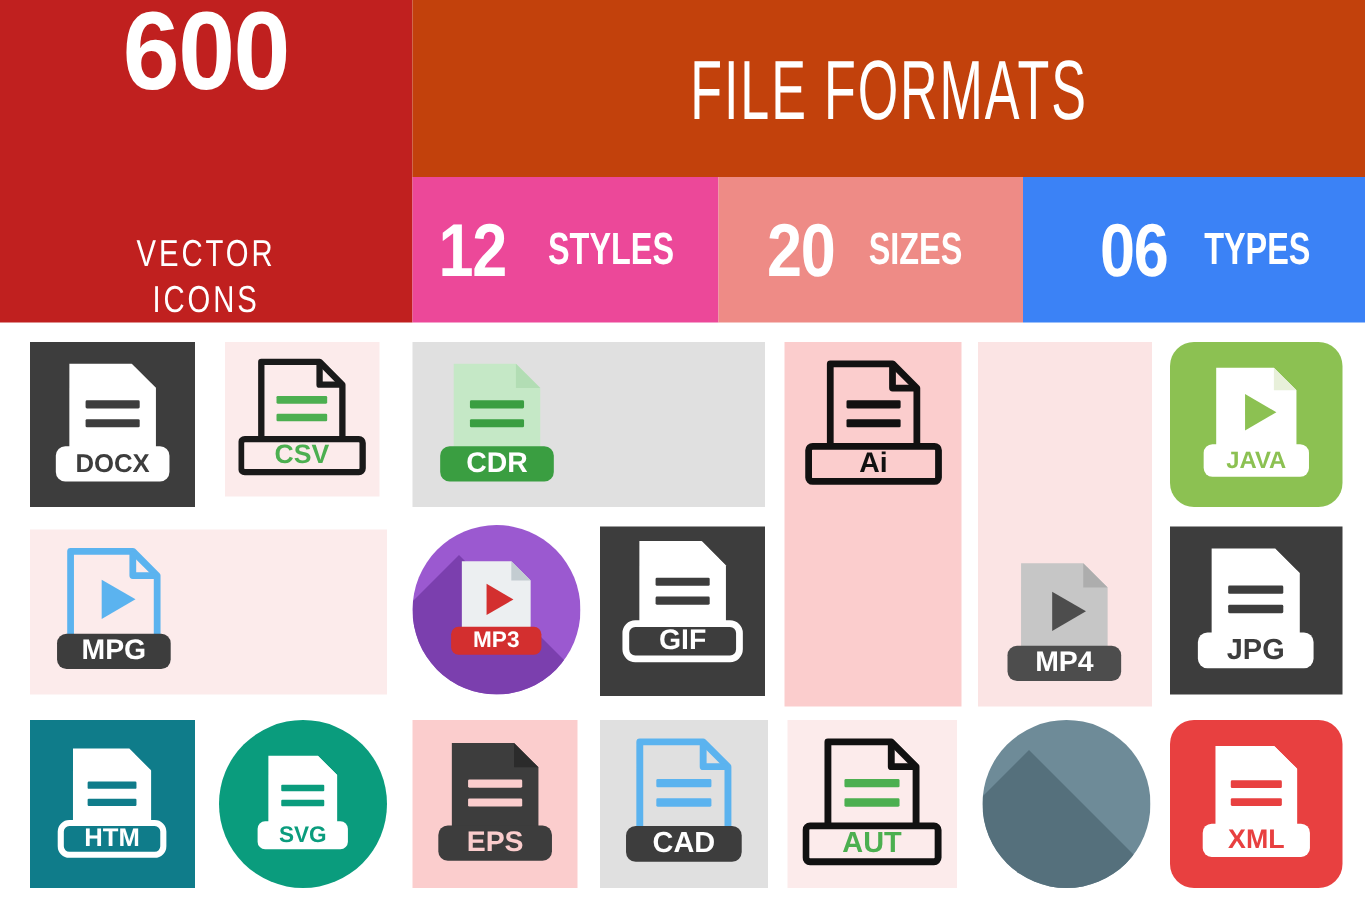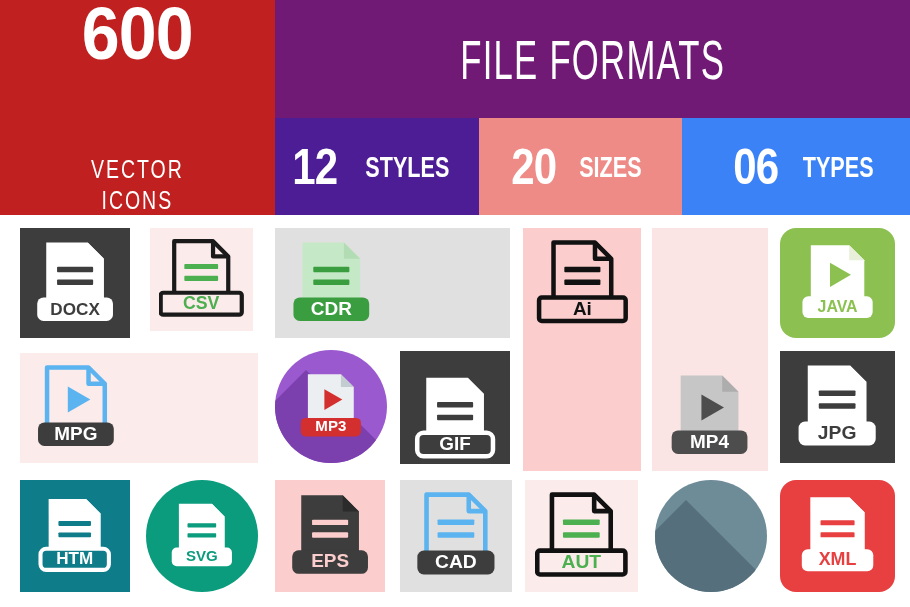--- a/index.html
+++ b/index.html
@@ -66,26 +66,26 @@
 <div id="root">
 
   <div class="hdr-left" style="background: rgb(192, 32, 31);">
     <div class="hdr-count">600</div>
     <div class="hdr-sub">
       <div>VECTOR</div>
       <div>ICONS</div>
     </div>
   </div>
 
-  <div class="hdr-title-bar" style="background: #701a75;">
+  <div class="hdr-title-bar" style="background: #c2410c;">
     <div class="hdr-title">FILE FORMATS</div>
   </div>
 
   <div class="stats-row" id="stats-row">
-      <div class="stat" style="background: #4c1d95;">
+      <div class="stat" style="background: #ec4899;">
         <span class="stat-num">12</span>
         <span class="stat-lbl">STYLES</span>
       </div>
       <div class="stat" style="background: rgb(238, 139, 134);">
         <span class="stat-num">20</span>
         <span class="stat-lbl">SIZES</span>
       </div>
       <div class="stat" style="background: #3b82f6; padding-left: 24px;">
         <span class="stat-num">06</span>
         <span class="stat-lbl">TYPES</span>
@@ -179,21 +179,21 @@
             <g>
               <path d="M18,5 L64,5 L82,23 L82,72 L18,72 Z" fill="#eceff1"></path>
               <path d="M64,5 L82,23 L64,23 Z" fill="#c3ccd1"></path>
               <path d="M41,26 L66,40.5 L41,55 Z" fill="#d32f2f"></path>
               <rect x="8" y="66" width="84" height="26" rx="7" fill="#d32f2f"></rect>
               <text x="50" y="85" text-anchor="middle" font-family="&quot;Liberation Sans&quot;, sans-serif" font-size="21" font-weight="bold" fill="#ffffff">MP3</text>
             </g>
           </svg></div>
       </div>
       <div class="cell" style="left: 400px; top: 136px; width: 110px; height: 113px; background: rgb(61, 61, 61);"></div>
-      <div class="cell" style="left: 400px; top: 147px; width: 110px; height: 113px;">
+      <div class="cell" style="left: 400px; top: 130px; width: 110px; height: 113px;">
         <div style="position: absolute; left: 9%; top: 9%; width: 82%; height: 82%;"><svg viewBox="0 0 100 100" width="100%" height="100%">
             <g>
               <path d="M18,5 L64,5 L82,23 L82,72 L18,72 Z" fill="#ffffff"></path>
               <path d="M64,5 L82,23 L64,23 Z" fill="#ffffff"></path>
               <rect x="30" y="32" width="40" height="6" rx="1" fill="#3d3d3d"></rect>
               <rect x="30" y="46" width="40" height="6" rx="1" fill="#3d3d3d"></rect>
               <rect x="8" y="66" width="84" height="26" rx="7" fill="#3d3d3d" stroke="#ffffff" stroke-width="5"></rect>
               <text x="50" y="85" text-anchor="middle" font-family="&quot;Liberation Sans&quot;, sans-serif" font-size="21" font-weight="bold" fill="#ffffff">GIF</text>
             </g>
           </svg></div>

